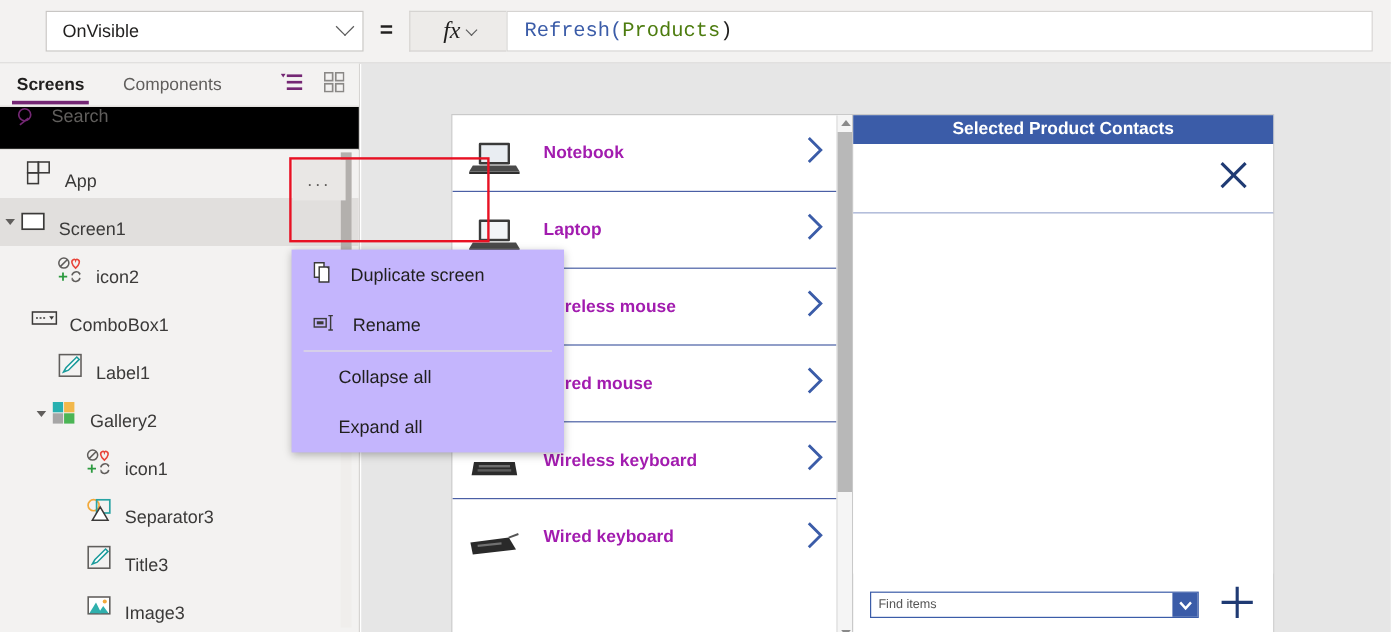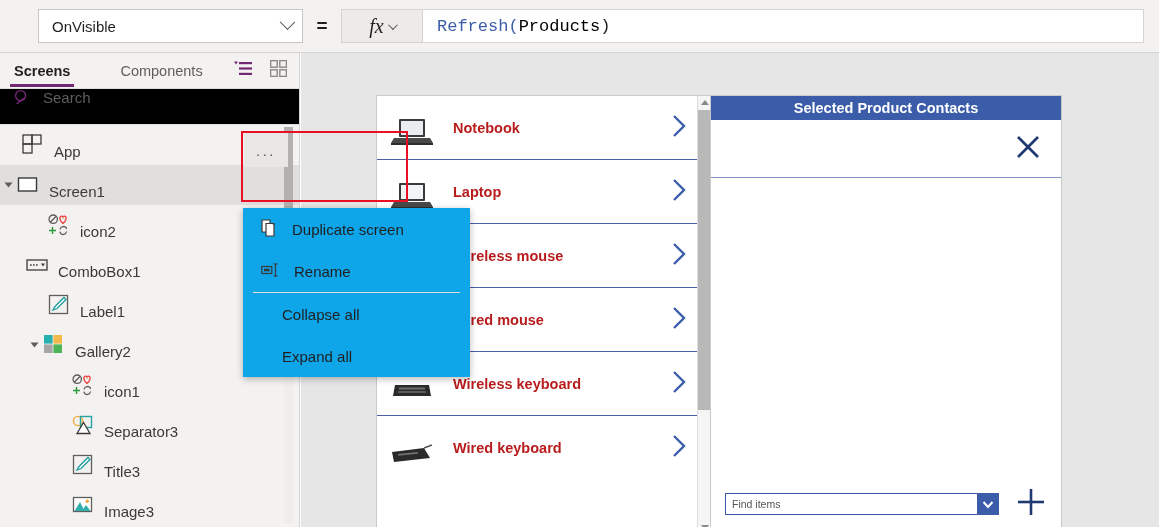--- a/index.html
+++ b/index.html
@@ -61,21 +61,21 @@
     flex: 1; height: 34px; margin-right: 15px;
     background: #ffffff;
     border: 1px solid #d6d4d2;
     display: flex; align-items: center;
     padding-left: 14px;
     font-family: "Liberation Mono", monospace;
     font-size: 17px;
   }
   .tok-fn    { color: #3b5ca8; }
   .tok-paren { color: #201f1e; }
-  .tok-ds    { color: #000000; }
+  .tok-ds    { color: #4d7c0f; }
 
   
   #sidebar {
     position: absolute; left: 0; top: 53px;
     width: 300px; height: 474px;
     background: #f3f2f1;
     border-right: 1px solid #d6d4d2;
   }
   #sidebar-tabs {
     height: 36px;
@@ -91,21 +91,21 @@
     position: relative;
     text-align: right;
   }
   .side-tab.active { color: #201f1e; font-weight: bold; }
   .side-tab.active::after {
     content: ""; position: absolute;
     left: 0; right: 0; bottom: 2px; height: 2.5px;
     background: #742774;
   }
   #tab-screens { margin-left: 10px; }
-  #tab-components { margin-left: 42px; }
+  #tab-components { margin-left: 24px; }
   #view-icons {
     position: absolute; right: 12px;
     display: flex; align-items: center; gap: 18px;
   }
 
   #search-row {
     height: 36px;
     background: #000000;
     border-bottom: 1px solid #e1dfdd;
     display: flex; 
@@ -163,21 +163,21 @@
     display: flex; align-items: center;
     border-bottom: 1px solid #4a5fa5;
     padding-left: 12px;
   }
   .gal-thumb {
     width: 46px; height: 40px; flex: none;
     margin-right: 18px;
     display: flex; align-items: flex-end; justify-content: center;
   }
   .gal-title {
-    font-size: 14.5px; font-weight: bold; color: #b91c1c;
+    font-size: 14.5px; font-weight: bold; color: #a21caf;
     flex: 1;
   }
   .gal-chev { width: 26px; margin-right: 14px; }
 
   #gallery-scrollbar {
     position: absolute; right: 0; top: 0;
     width: 14px; height: 438px;
     background: #f5f5f5;
     border-left: 1px solid #dcdcdc;
   }
@@ -252,21 +252,21 @@
     position: absolute; left: -57px; top: 80px;
     width: 44px; height: 34px;
     background: #e9e7e5;
     display: flex; align-items: center; justify-content: center;
     letter-spacing: 2.5px; color: #605e5c; font-size: 15px;
     z-index: 30;
   }
   #context-menu {
     position: absolute; left: -58px; top: 155px;
     width: 227px;
-    background: #0ea5e9;
+    background: #c4b5fd;
     box-shadow: 0 2px 7px rgba(0,0,0,0.28);
     z-index: 40;
   }
   .menu-item {
     height: 42px;
     display: flex; align-items: center;
     padding-left: 18px;
     font-size: 15px; color: #201f1e;
     gap: 14px;
   }

